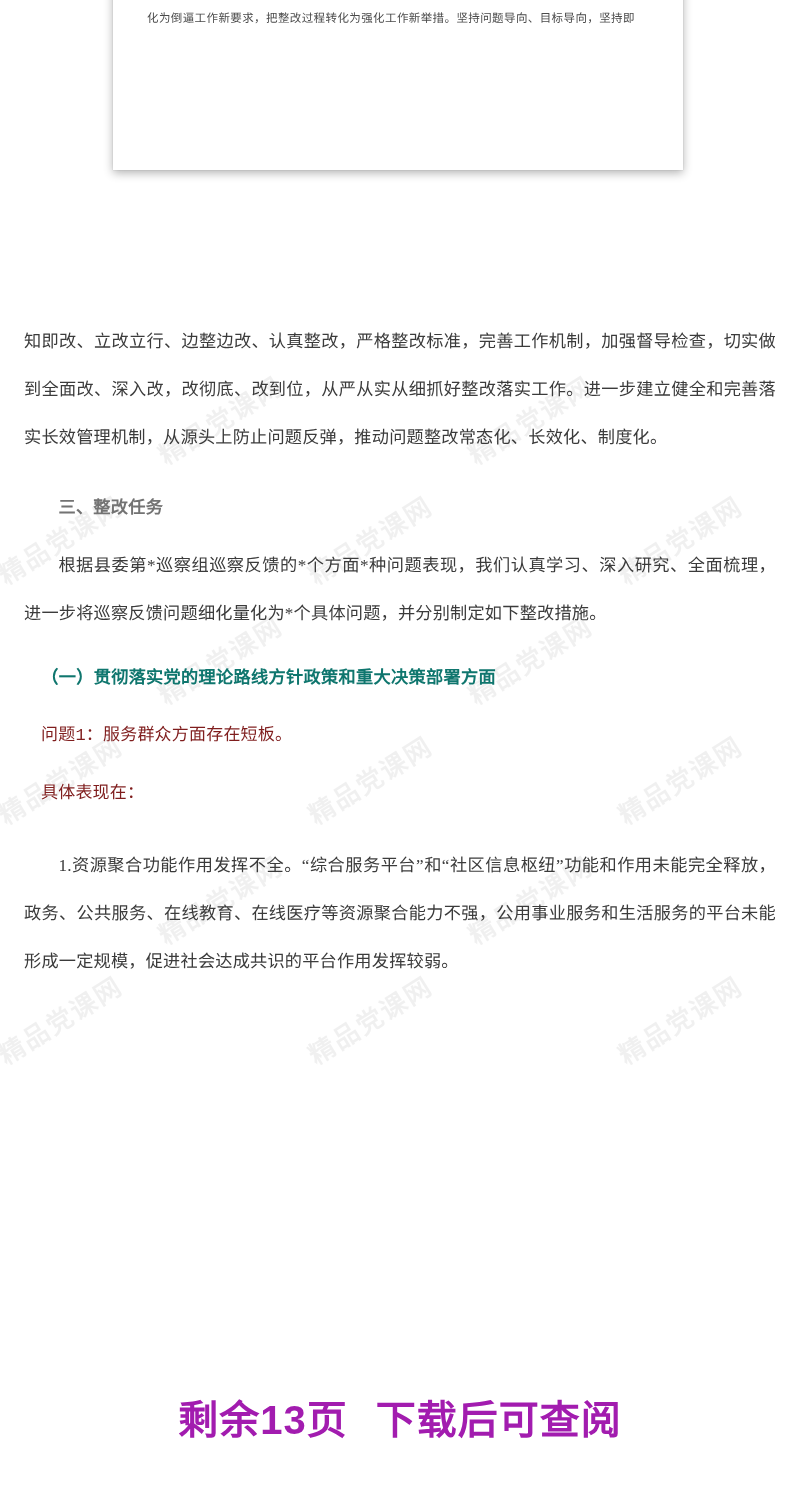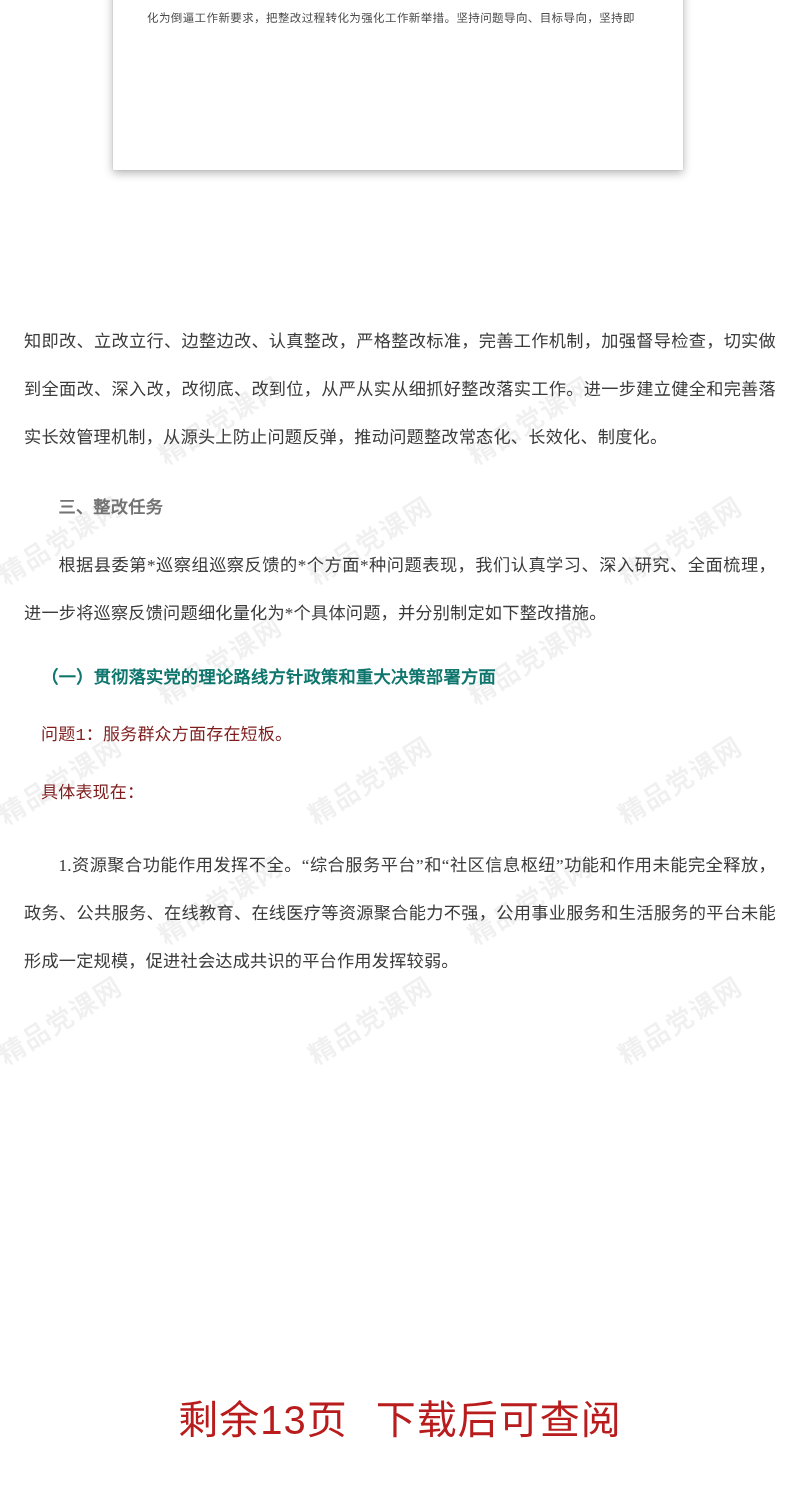--- a/index.html
+++ b/index.html
@@ -127,25 +127,26 @@
     font-family: "Liberation Sans", "DejaVu Sans", sans-serif;
   }
 
   
   .footer-note {
     position: absolute;
     left: 0;
     top: 1388px;
     width: 800px;
     text-align: center;
-    color: #b91c1c;
+    color: #a21caf;
     font-size: 40px;
     letter-spacing: 1px;
     font-family: "Liberation Sans", "DejaVu Sans", sans-serif;
     z-index: 4;
+    font-weight: bold;
   }
   .footer-note .gap { display: inline-block; width: 28px; }
 </style>
 </head>
 <body>
 
 <div id="page">
 
   <div class="doc-card">
     <div class="doc-card-lines">

